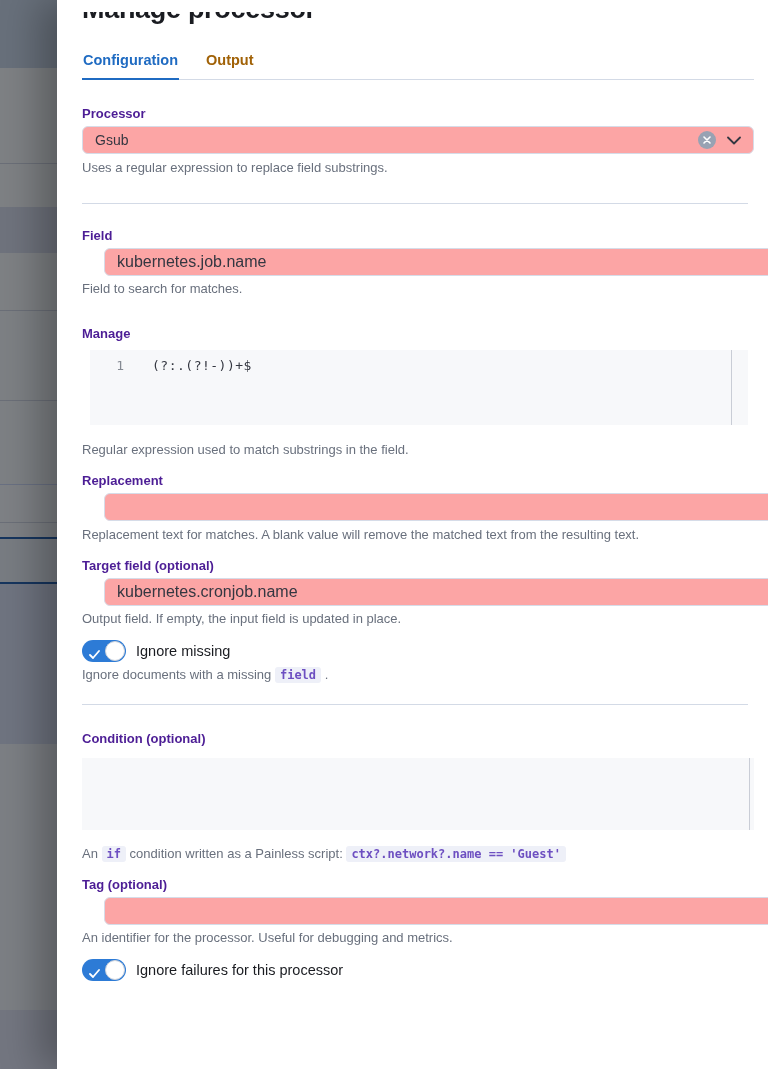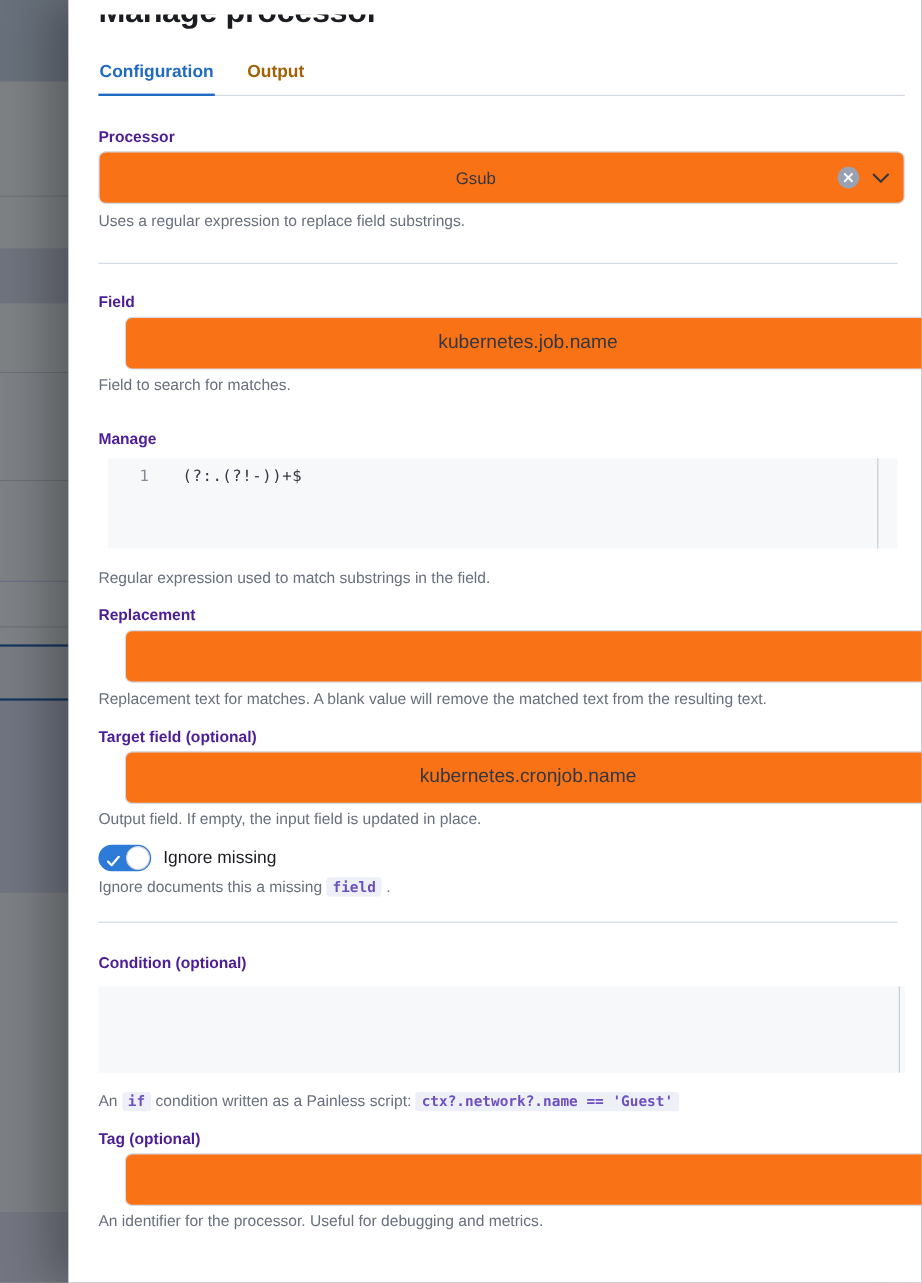--- a/index.html
+++ b/index.html
@@ -35,22 +35,22 @@
     font-size:14.5px; font-weight:700; color:#a16207;
     padding:5px 1px 10px 1px; cursor:pointer; white-space:nowrap;
   }
   .tab.active { color:#1f6bc2; border-bottom:2px solid #1f6bc2; margin-bottom:-1px; }
 
   
   .form-label { font-size:13px; font-weight:700; color:#4c1d95; line-height:15px; }
   .help { font-size:13px; color:#69707d; line-height:18px; margin-top:5px; }
 
   .text-input, .combo {
-    width:100%; height:44px; background:#f97316;
-    border:1px solid #d6dce8; border-radius:6px;text-align:center;
+    width:100%; height:28px; background:#fca5a5;
+    border:1px solid #d6dce8; border-radius:6px;
   }
   .text-input {
     font-family:"Liberation Sans","DejaVu Sans",sans-serif;
     font-size:16px; color:#343741; padding:0 12px; outline:none; display:block;margin-left:22px;
   }
   .combo { display:flex; align-items:center; padding:0 12px; }
   .combo-value { flex:1; font-size:14px; color:#343741; }
   .clear-btn {
     width:18px; height:18px; border-radius:50%; background:#98a2b3;
     display:flex; align-items:center; justify-content:center; margin-right:11px;
@@ -190,21 +190,21 @@
       <span class="switch-check">
         <svg width="11" height="10" viewBox="0 0 11 10">
             <path d="M1 5l3 3 6-7" fill="none" stroke="#ffffff" stroke-width="1.8" stroke-linecap="round" stroke-linejoin="round"></path>
           </svg>
       </span>
       <span class="thumb"></span>
     </div>
     <span class="switch-label">Ignore missing</span>
   </div>
   <div class="help help-mt4">
-    <span>Ignore documents this a missing</span>
+    <span>Ignore documents with a missing</span>
     <span class="code-badge">field</span>
     <span>.</span>
   </div>
 
   <div class="divider mt20"></div>
 
   <div class="form-label mt26">Condition (optional)</div>
   <div class="editor editor-condition gap12">
     <div class="codeline"></div>
     <div class="vline"></div>
@@ -213,14 +213,25 @@
     <span>An</span>
     <span class="code-badge">if</span>
     <span>condition written as a Painless script:</span>
     <span class="code-badge">ctx?.network?.name == 'Guest'</span>
   </div>
 
   <div class="form-label mt14">Tag (optional)</div>
   <input class="text-input gap5" value="" style="">
   <div class="help help-mt4">An identifier for the processor. Useful for debugging and metrics.</div>
 
+  <div class="switch-row mt12">
+    <div class="switch on">
+      <span class="switch-check">
+        <svg width="11" height="10" viewBox="0 0 11 10">
+            <path d="M1 5l3 3 6-7" fill="none" stroke="#ffffff" stroke-width="1.8" stroke-linecap="round" stroke-linejoin="round"></path>
+          </svg>
+      </span>
+      <span class="thumb"></span>
+    </div>
+    <span class="switch-label">Ignore failures for this processor</span>
+  </div>
 
 </div>
 
 </body></html>

